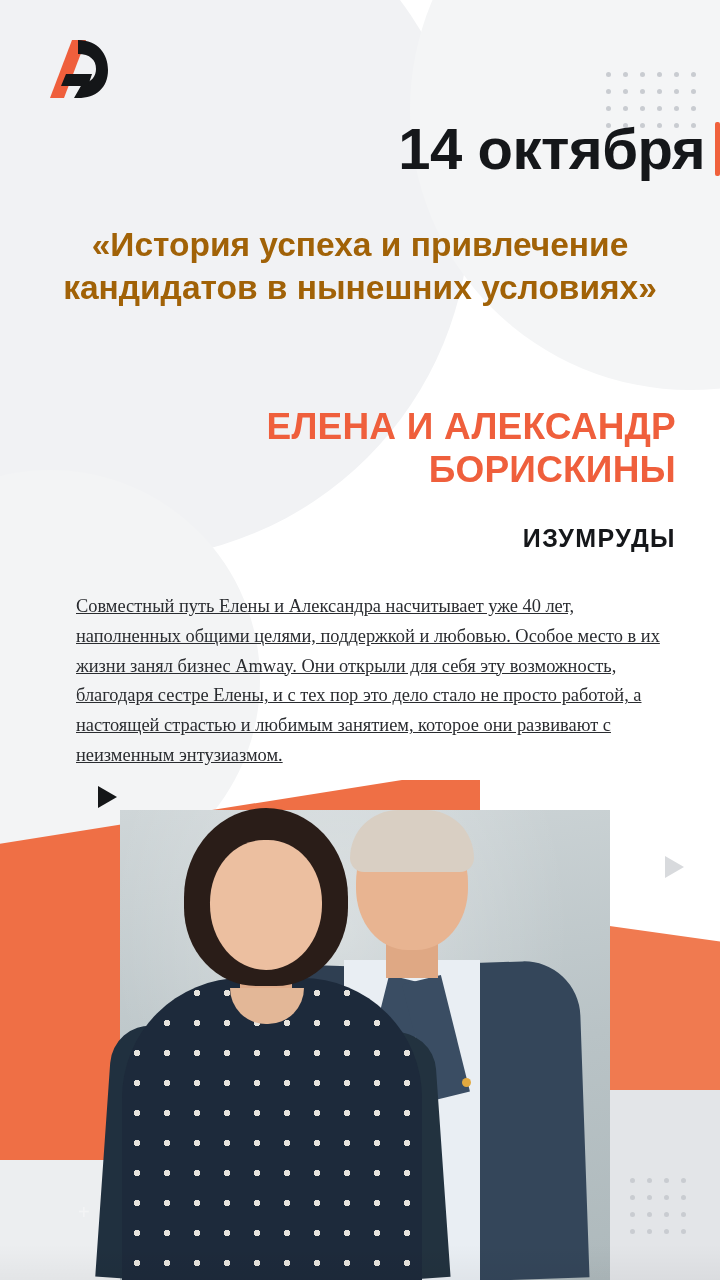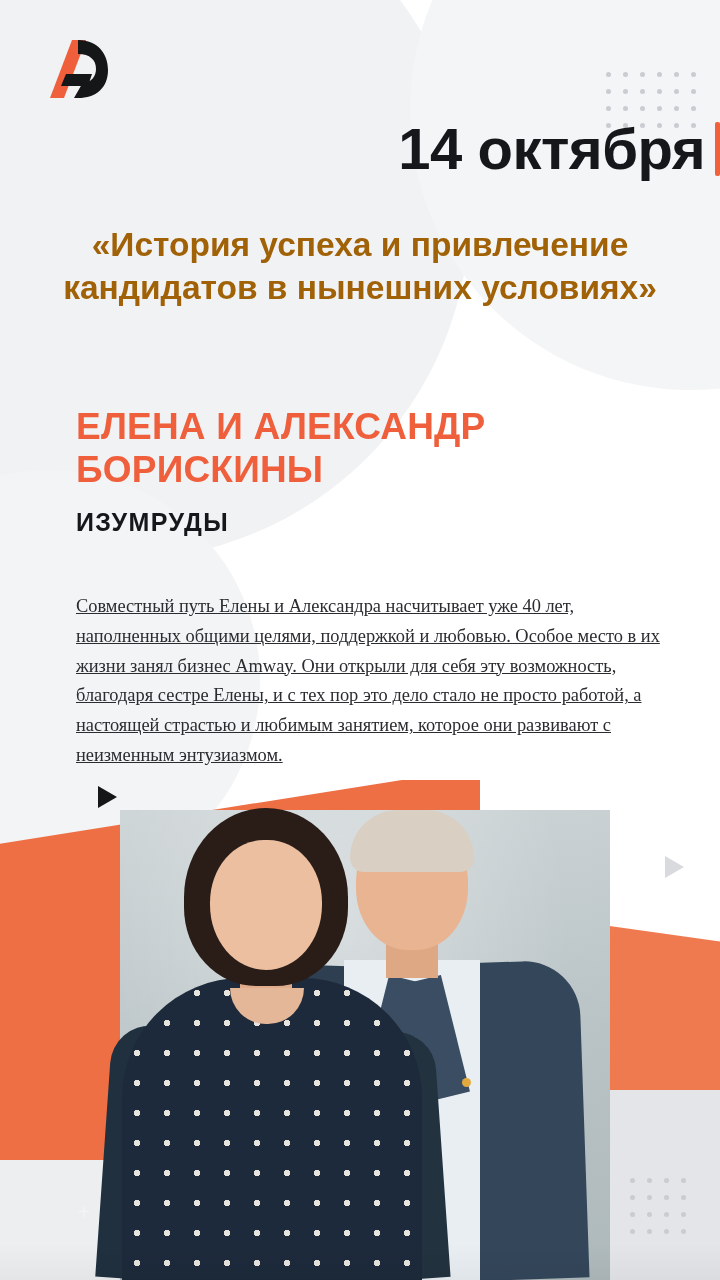--- a/index.html
+++ b/index.html
@@ -99,31 +99,32 @@
     line-height: 1.28;
     color: #a16207;
   }
 
   
   .speaker {
     position: absolute;
     left: 76px;
     top: 406px;
     width: 600px;
+    text-align: right;
   }
   .speaker-name {
     font-size: 37px;
     font-weight: bold;
     color: #ef5f3c;
     line-height: 1.16;
     letter-spacing: 0.2px;
     text-transform: uppercase;
   }
   .speaker-rank {
-    margin-top: 16px;
+    margin-top: 32px;
     font-size: 25px;
     font-weight: bold;
     color: #15171a;
     letter-spacing: 1.4px;
     text-transform: uppercase;
   }
 
   
   .bio {
     position: absolute;

